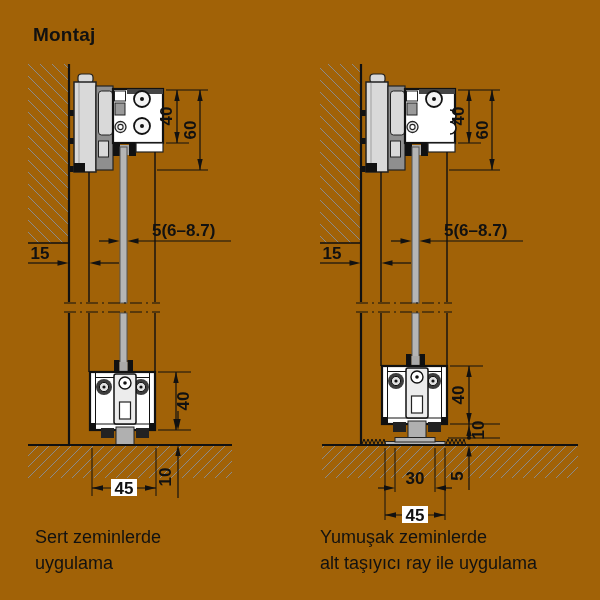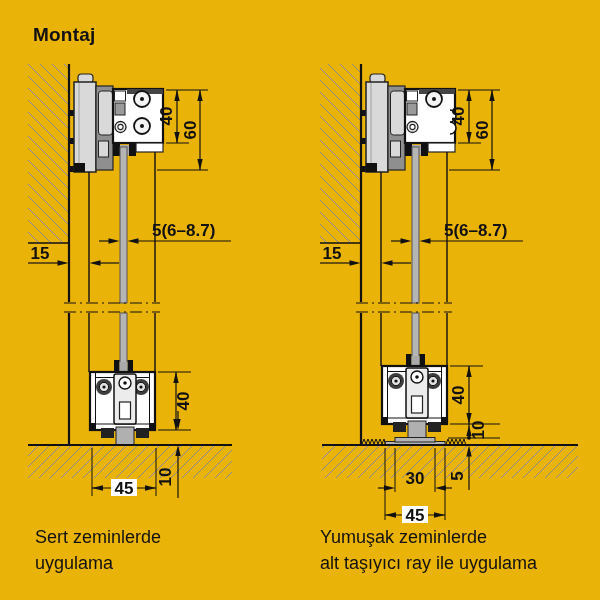--- a/index.html
+++ b/index.html
@@ -1,17 +1,17 @@
 <!DOCTYPE html>
 <html><head>
 <meta charset="utf-8">
 <style>
   html,body{margin:0;padding:0;background:#ffffff;width:600px;height:600px;overflow:hidden;}
   body{font-family:"Liberation Sans", sans-serif;color:#111;}
-  .stage{position:relative;width:600px;height:600px;background:#eab308;}
+  .stage{position:relative;width:600px;height:600px;background:#a16207;}
   .title{position:absolute;left:33px;top:24px;font-size:19px;font-weight:bold;letter-spacing:0.2px;}
   .caption{position:absolute;font-size:18px;line-height:26px;white-space:nowrap;}
   .caption.left{left:35px;top:524px;}
   .caption.right{left:320px;top:524px;}
   svg{position:absolute;left:0;top:0;}
   svg text{font-family:"Liberation Sans", sans-serif;font-size:17px;font-weight:bold;fill:#111;}
   .thin{stroke:#111;stroke-width:1;fill:none;}
   .dim{stroke:#111;stroke-width:1.2;fill:none;}
   .edge{stroke:#111;stroke-width:1.4;fill:none;}
   .heavy{stroke:#111;stroke-width:2.2;fill:none;}

